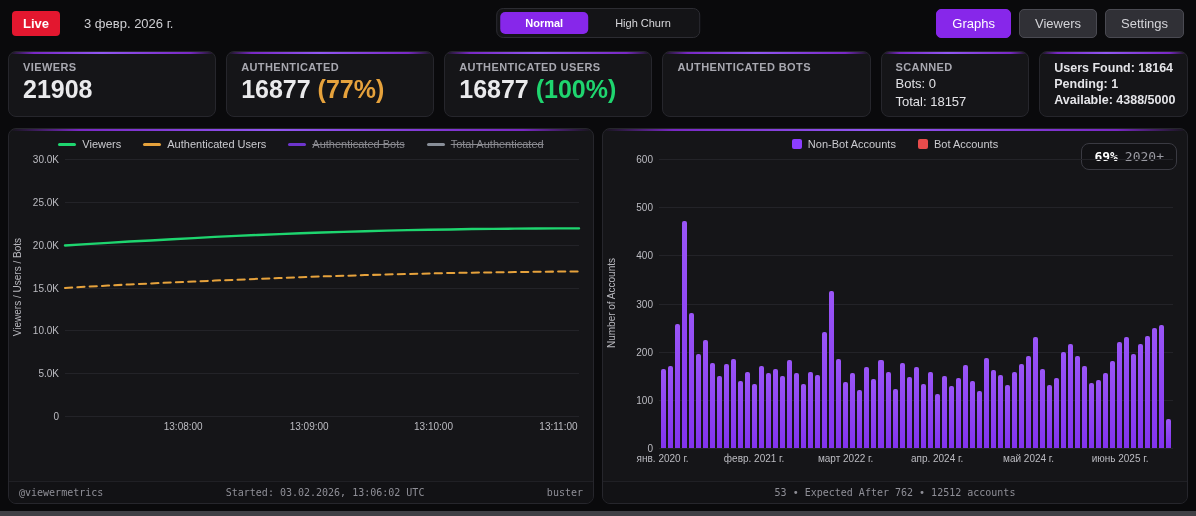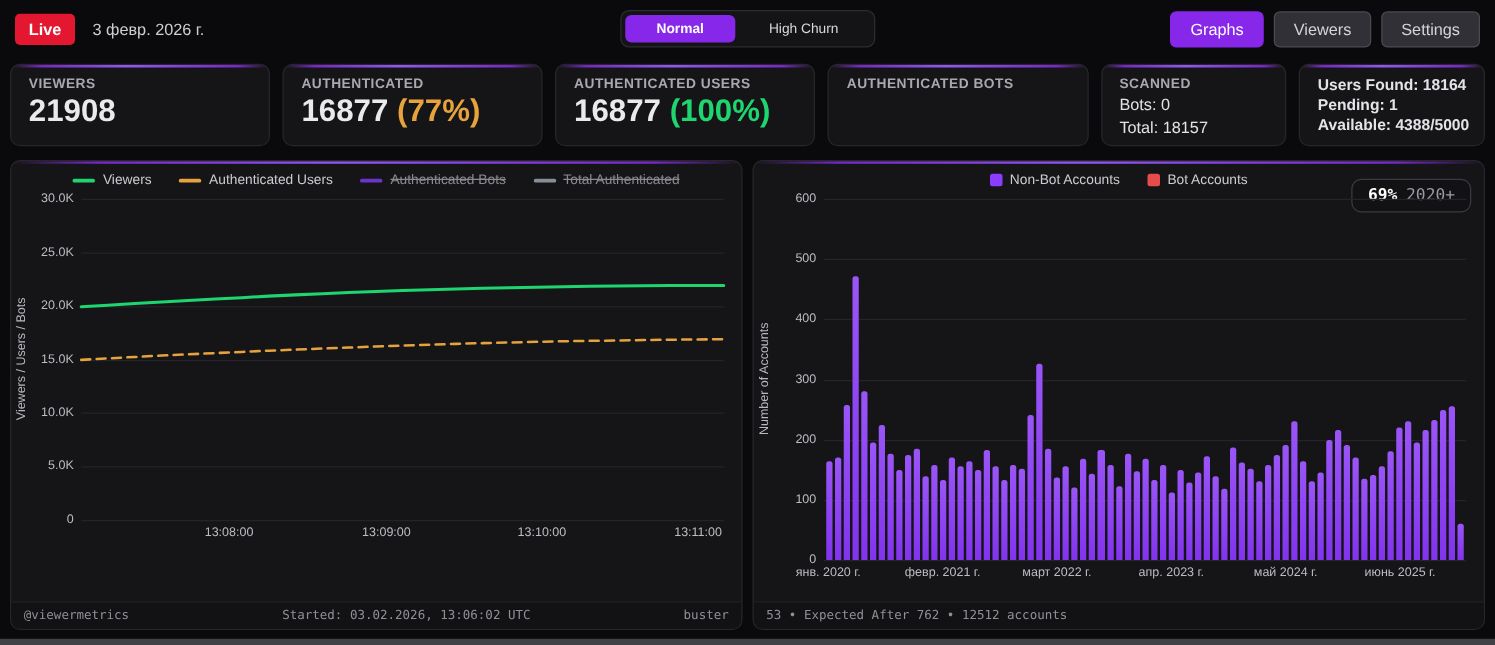--- a/index.html
+++ b/index.html
@@ -4,21 +4,21 @@
 <style>
   * { box-sizing: border-box; }
   html,body { margin:0; padding:0; }
   body {
     width:1196px; height:516px; overflow:hidden; position:relative;
     background:#0a0a0c; color:#e6e6e9;
     font-family:"Liberation Sans", sans-serif;
   }
   
   .topbar { height:46px; display:flex; align-items:center; padding:0 12px; position:relative; }
-  .topbar-left { display:flex; align-items:center; gap:14px; }
+  .topbar-left { display:flex; align-items:center; gap:24px; }
   .live-badge { background:#e3172f; color:#fff; font-weight:bold; font-size:13px; padding:5px 11px; border-radius:4px; }
   .date { font-size:13px; color:#cfcfd3; }
   .mode-toggle { position:absolute; left:50%; top:50%; transform:translate(-50%,-50%);
     display:flex; background:#141417; border:1px solid #2c2c32; border-radius:7px; padding:3px; gap:2px; }
   .mode-btn { border:none; background:transparent; color:#d8d8dc; font-size:11px; padding:5px 25px;
     border-radius:5px; font-family:Liberation Sans, sans-serif; cursor:pointer; }
   .mode-btn.active { background:#8727ea; color:#fff; font-weight:bold; }
   .topbar-right { margin-left:auto; display:flex; gap:8px; }
   .nav-btn { background:#303036; border:1px solid #4a4a52; color:#d4d4d9; font-size:13px;
     padding:6px 15px; border-radius:5px; font-family:inherit; cursor:pointer;text-align:center; }
@@ -56,21 +56,21 @@
   .yticks { width:40px; position:relative; font-size:10px; color:#bcbcc2; }
   .yticks span { position:absolute; right:6px; transform:translateY(-50%); }
   .plot { flex:1 1 0; position:relative; }
   .gridline { position:absolute; left:0; right:0; height:1px; background:#232328; }
   .xticks { height:20px; position:relative; margin:2px 14px 0 56px; font-size:10px; color:#bcbcc2; }
   .xticks span { position:absolute; transform:translateX(-50%); white-space:nowrap; top:3px; }
   .spacer { flex:1 1 auto; }
   .chart-footer { height:22px; flex:0 0 auto; background:#121215; border-top:1px solid #202025;
     display:flex; align-items:center; justify-content:space-between; padding:0 10px;
     font-family:"DejaVu Sans Mono", monospace; font-size:10px; color:#8f8f97; }
-  .chart-footer.single { justify-content:flex-start; }
+  .chart-footer.single { justify-content:center; }
   .bars { position:absolute; left:0; right:0; bottom:0; top:0; display:flex; align-items:flex-end; gap:2px; padding:0 2px; }
   .bar { flex:1 1 0; background:linear-gradient(180deg,#9a55f7,#8233ee); border-radius:2px 2px 0 0; min-width:2px; }
   .lineplot-svg { position:absolute; left:0; top:0; width:100%; height:100%; overflow:visible; }
   .bottom-strip { position:absolute; left:0; right:0; bottom:0; height:5px; background:#404045; }
 </style>
 </head>
 <body>
 
 <div>
 
@@ -300,21 +300,21 @@
               <div class="bar" style="height: 41.6667%;"></div>
               <div class="bar" style="height: 42.5%;"></div>
               <div class="bar" style="height: 10%;"></div>
             </div>
           </div>
       </div>
       <div class="xticks" id="bar-xticks">
           <span style="left: 0.7%;">янв. 2020 г.</span>
           <span style="left: 18.5%;">февр. 2021 г.</span>
           <span style="left: 36.3%;">март 2022 г.</span>
-          <span style="left: 54.1%;">апр. 2023 г.</span>
+          <span style="left: 54.1%;">апр. 2024 г.</span>
           <span style="left: 71.9%;">май 2024 г.</span>
           <span style="left: 89.7%;">июнь 2025 г.</span>
         </div>
       <div class="spacer"></div>
       <div class="chart-footer single">
         <span>53 • Expected After 762 • 12512 accounts</span>
       </div>
     </div>
 
   </section>

